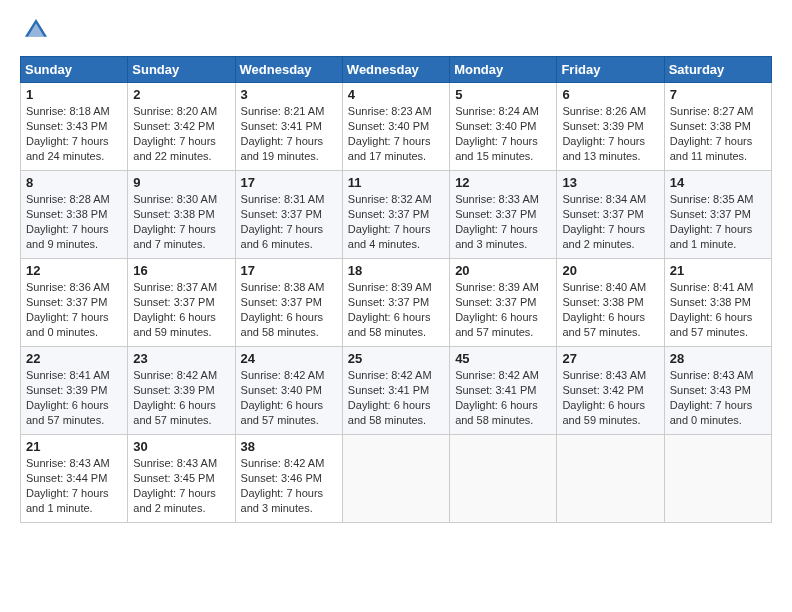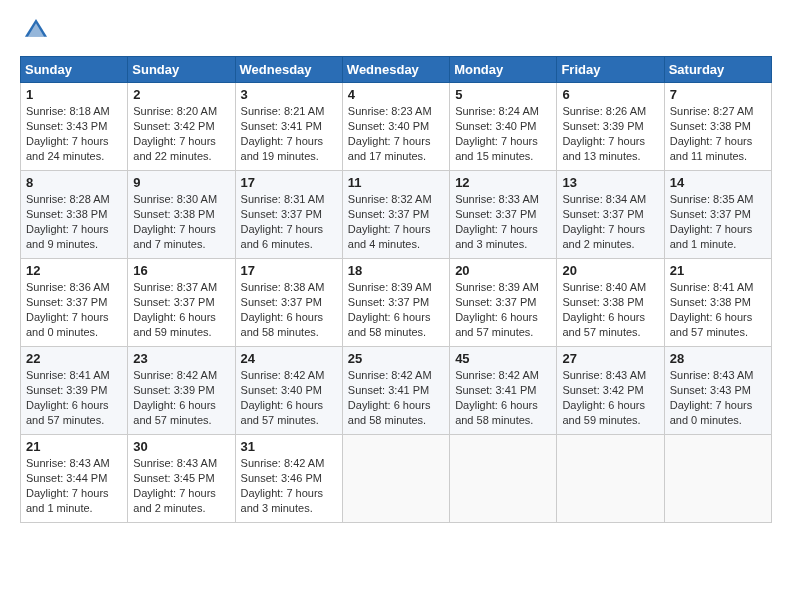--- a/index.html
+++ b/index.html
@@ -165,21 +165,21 @@
           <td><span class="day-number">23</span><span class="cell-text">Sunrise: 8:42 AM<br>Sunset: 3:39 PM<br>Daylight: 6 hours and 57 minutes.</span></td>
           <td><span class="day-number">24</span><span class="cell-text">Sunrise: 8:42 AM<br>Sunset: 3:40 PM<br>Daylight: 6 hours and 57 minutes.</span></td>
           <td><span class="day-number">25</span><span class="cell-text">Sunrise: 8:42 AM<br>Sunset: 3:41 PM<br>Daylight: 6 hours and 58 minutes.</span></td>
           <td><span class="day-number">45</span><span class="cell-text">Sunrise: 8:42 AM<br>Sunset: 3:41 PM<br>Daylight: 6 hours and 58 minutes.</span></td>
           <td><span class="day-number">27</span><span class="cell-text">Sunrise: 8:43 AM<br>Sunset: 3:42 PM<br>Daylight: 6 hours and 59 minutes.</span></td>
           <td><span class="day-number">28</span><span class="cell-text">Sunrise: 8:43 AM<br>Sunset: 3:43 PM<br>Daylight: 7 hours and 0 minutes.</span></td>
         </tr>
         <tr>
           <td><span class="day-number">21</span><span class="cell-text">Sunrise: 8:43 AM<br>Sunset: 3:44 PM<br>Daylight: 7 hours and 1 minute.</span></td>
           <td><span class="day-number">30</span><span class="cell-text">Sunrise: 8:43 AM<br>Sunset: 3:45 PM<br>Daylight: 7 hours and 2 minutes.</span></td>
-          <td><span class="day-number">31</span><span class="cell-text">Sunrise: 8:42 AM<br>Sunset: 3:46 PM<br>Daylight: 7 hours and 3 minutes.</span></td>
+          <td><span class="day-number">38</span><span class="cell-text">Sunrise: 8:42 AM<br>Sunset: 3:46 PM<br>Daylight: 7 hours and 3 minutes.</span></td>
           <td class="empty-cell"></td>
           <td class="empty-cell"></td>
           <td class="empty-cell"></td>
           <td class="empty-cell"></td>
         </tr>
       </tbody>
   </table>
 </div>
 
 </body></html>

